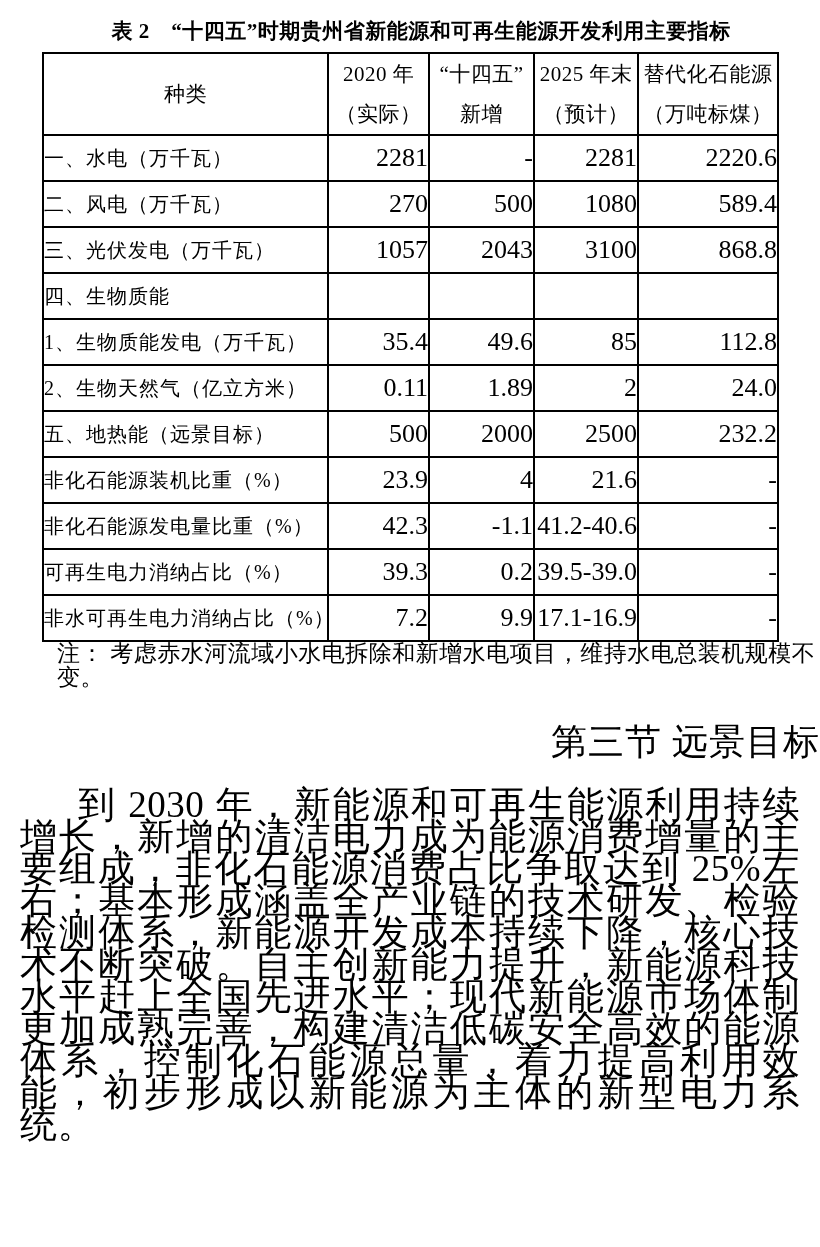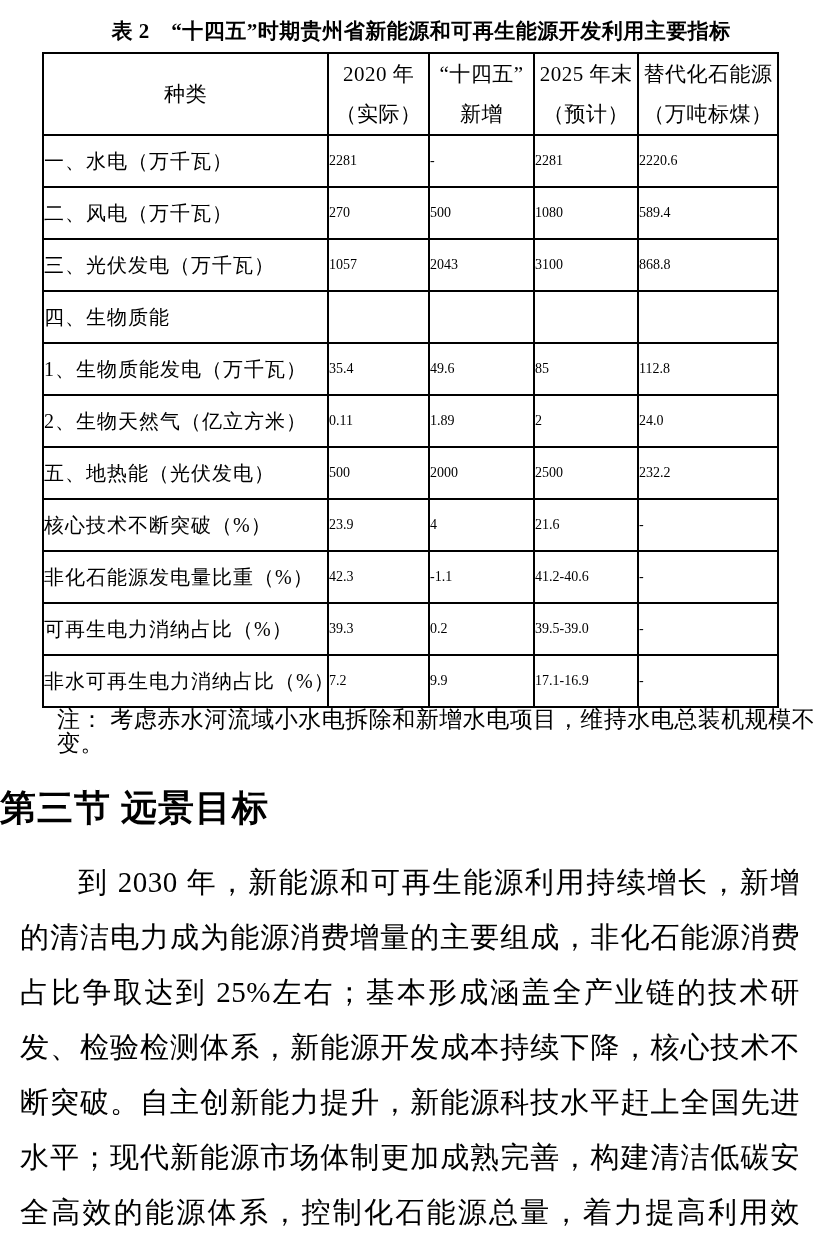--- a/index.html
+++ b/index.html
@@ -30,59 +30,59 @@
     margin: 8px 0 0 42px;
   }
   table.indicators th,
   table.indicators td {
     border: 2px solid #000;
     font-weight: normal;
     padding: 0;
     overflow: visible;
   }
   table.indicators thead tr { height: 81px; font-family: Liberation Serif, serif; }
-  table.indicators tbody tr { height: 52px; }
+  table.indicators tbody tr { height: 46px; }
   th .hline {
     display: block;
     line-height: 40px;
     font-size: 21px;
     text-align: center;
     letter-spacing: 0.5px;
     white-space: nowrap;
   }
   td.lbl {
     text-align: left;
     padding-left: 12px;
     font-size: 20px;
     letter-spacing: 1px;
     white-space: nowrap;
   }
   td.num {
-    text-align: left;
-    font-size: 14px;
+    text-align: right;
+    font-size: 26px;
     white-space: nowrap;
   }
   .note {
     margin: 0 0 0 57px;
     font-size: 23px;
     line-height: 24px;
     letter-spacing: 0.5px;
   }
   .heading {
     margin: 30px 0 0 0;
-    text-align: left;
+    text-align: right;
     font-size: 36px;
-    font-weight: bold;
+    font-weight: normal;
     line-height: 44px;
     letter-spacing: 1px;
   }
   .bodytext {
     margin: 25px 20px 0 20px;
-    font-size: 29px;
-    line-height: 55px;
+    font-size: 37px;
+    line-height: 32px;
     text-align: justify;
     text-indent: 58px;
     letter-spacing: 0.5px;
   }
 </style>
 </head>
 <body>
 
 <div>
 
@@ -156,28 +156,28 @@
         <td class="num">112.8</td>
       </tr>
       <tr>
         <td class="lbl">2、生物天然气（亿立方米）</td>
         <td class="num">0.11</td>
         <td class="num">1.89</td>
         <td class="num">2</td>
         <td class="num">24.0</td>
       </tr>
       <tr>
-        <td class="lbl">五、地热能（光伏发电）</td>
+        <td class="lbl">五、地热能（远景目标）</td>
         <td class="num">500</td>
         <td class="num">2000</td>
         <td class="num">2500</td>
         <td class="num">232.2</td>
       </tr>
       <tr>
-        <td class="lbl">核心技术不断突破（%）</td>
+        <td class="lbl">非化石能源装机比重（%）</td>
         <td class="num">23.9</td>
         <td class="num">4</td>
         <td class="num">21.6</td>
         <td class="num">-</td>
       </tr>
       <tr>
         <td class="lbl">非化石能源发电量比重（%）</td>
         <td class="num">42.3</td>
         <td class="num">-1.1</td>
         <td class="num">41.2-40.6</td>

